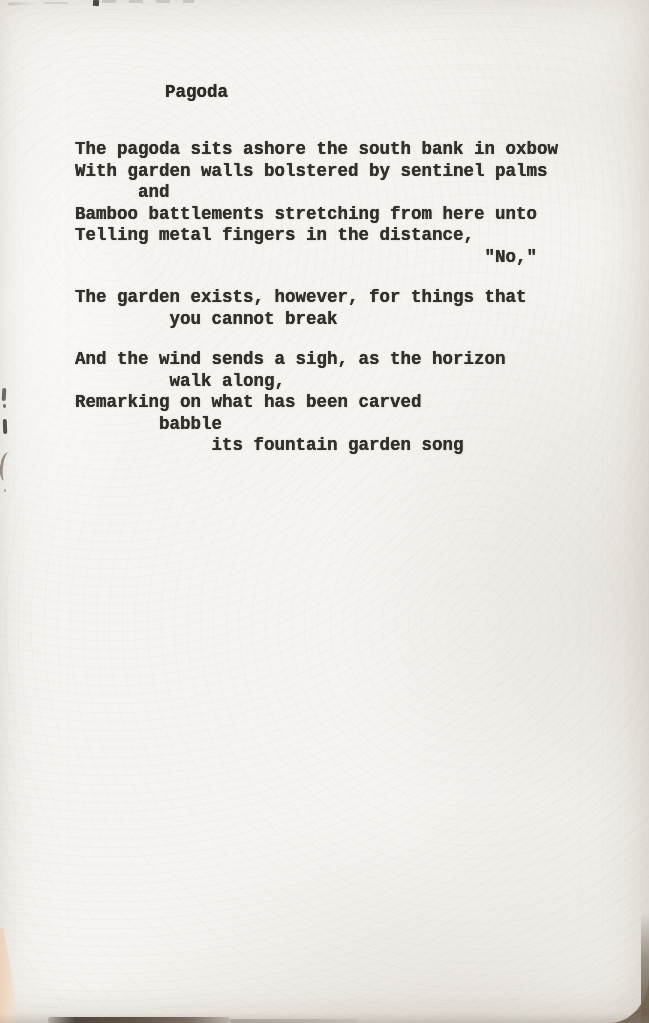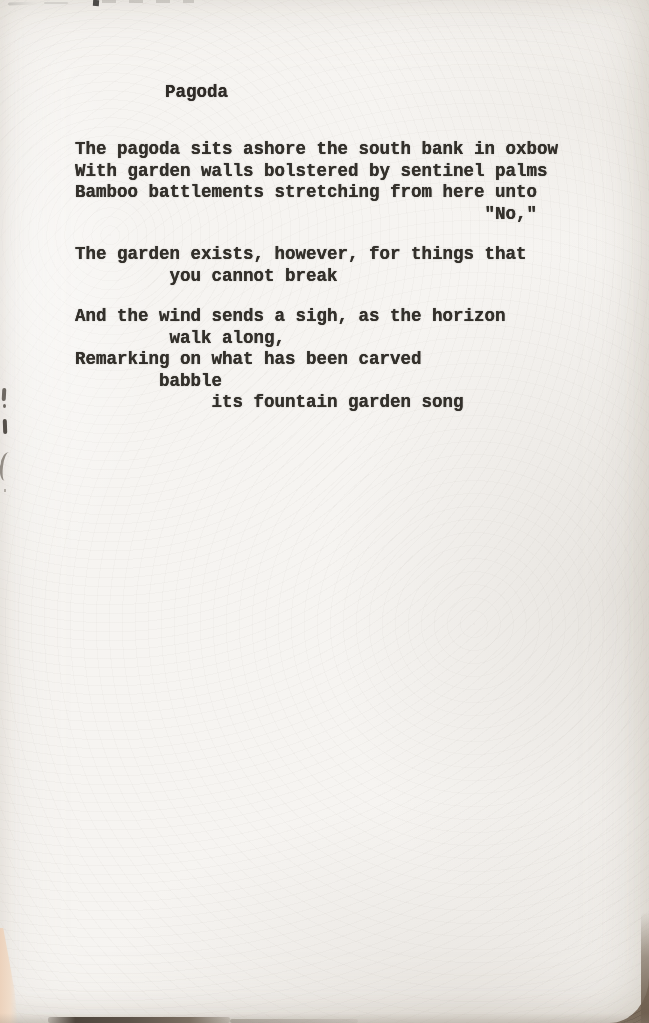--- a/index.html
+++ b/index.html
@@ -102,21 +102,23 @@
   <div class="desk"></div>
 
   <div class="paper">
 
     <div class="title">Pagoda</div>
 
     <div class="poem">
       <div class="stanza">
         <div class="line">The pagoda sits ashore the south bank in oxbow</div>
         <div class="line">With garden walls bolstered by sentinel palms</div>
+        <div class="line">      and</div>
         <div class="line">Bamboo battlements stretching from here unto</div>
+        <div class="line">Telling metal fingers in the distance,</div>
         <div class="line">                                       "No,"</div>
       </div>
       <div class="stanza">
         <div class="line">The garden exists, however, for things that</div>
         <div class="line">         you cannot break</div>
       </div>
       <div class="stanza">
         <div class="line">And the wind sends a sigh, as the horizon</div>
         <div class="line">         walk along,</div>
         <div class="line">Remarking on what has been carved</div>

